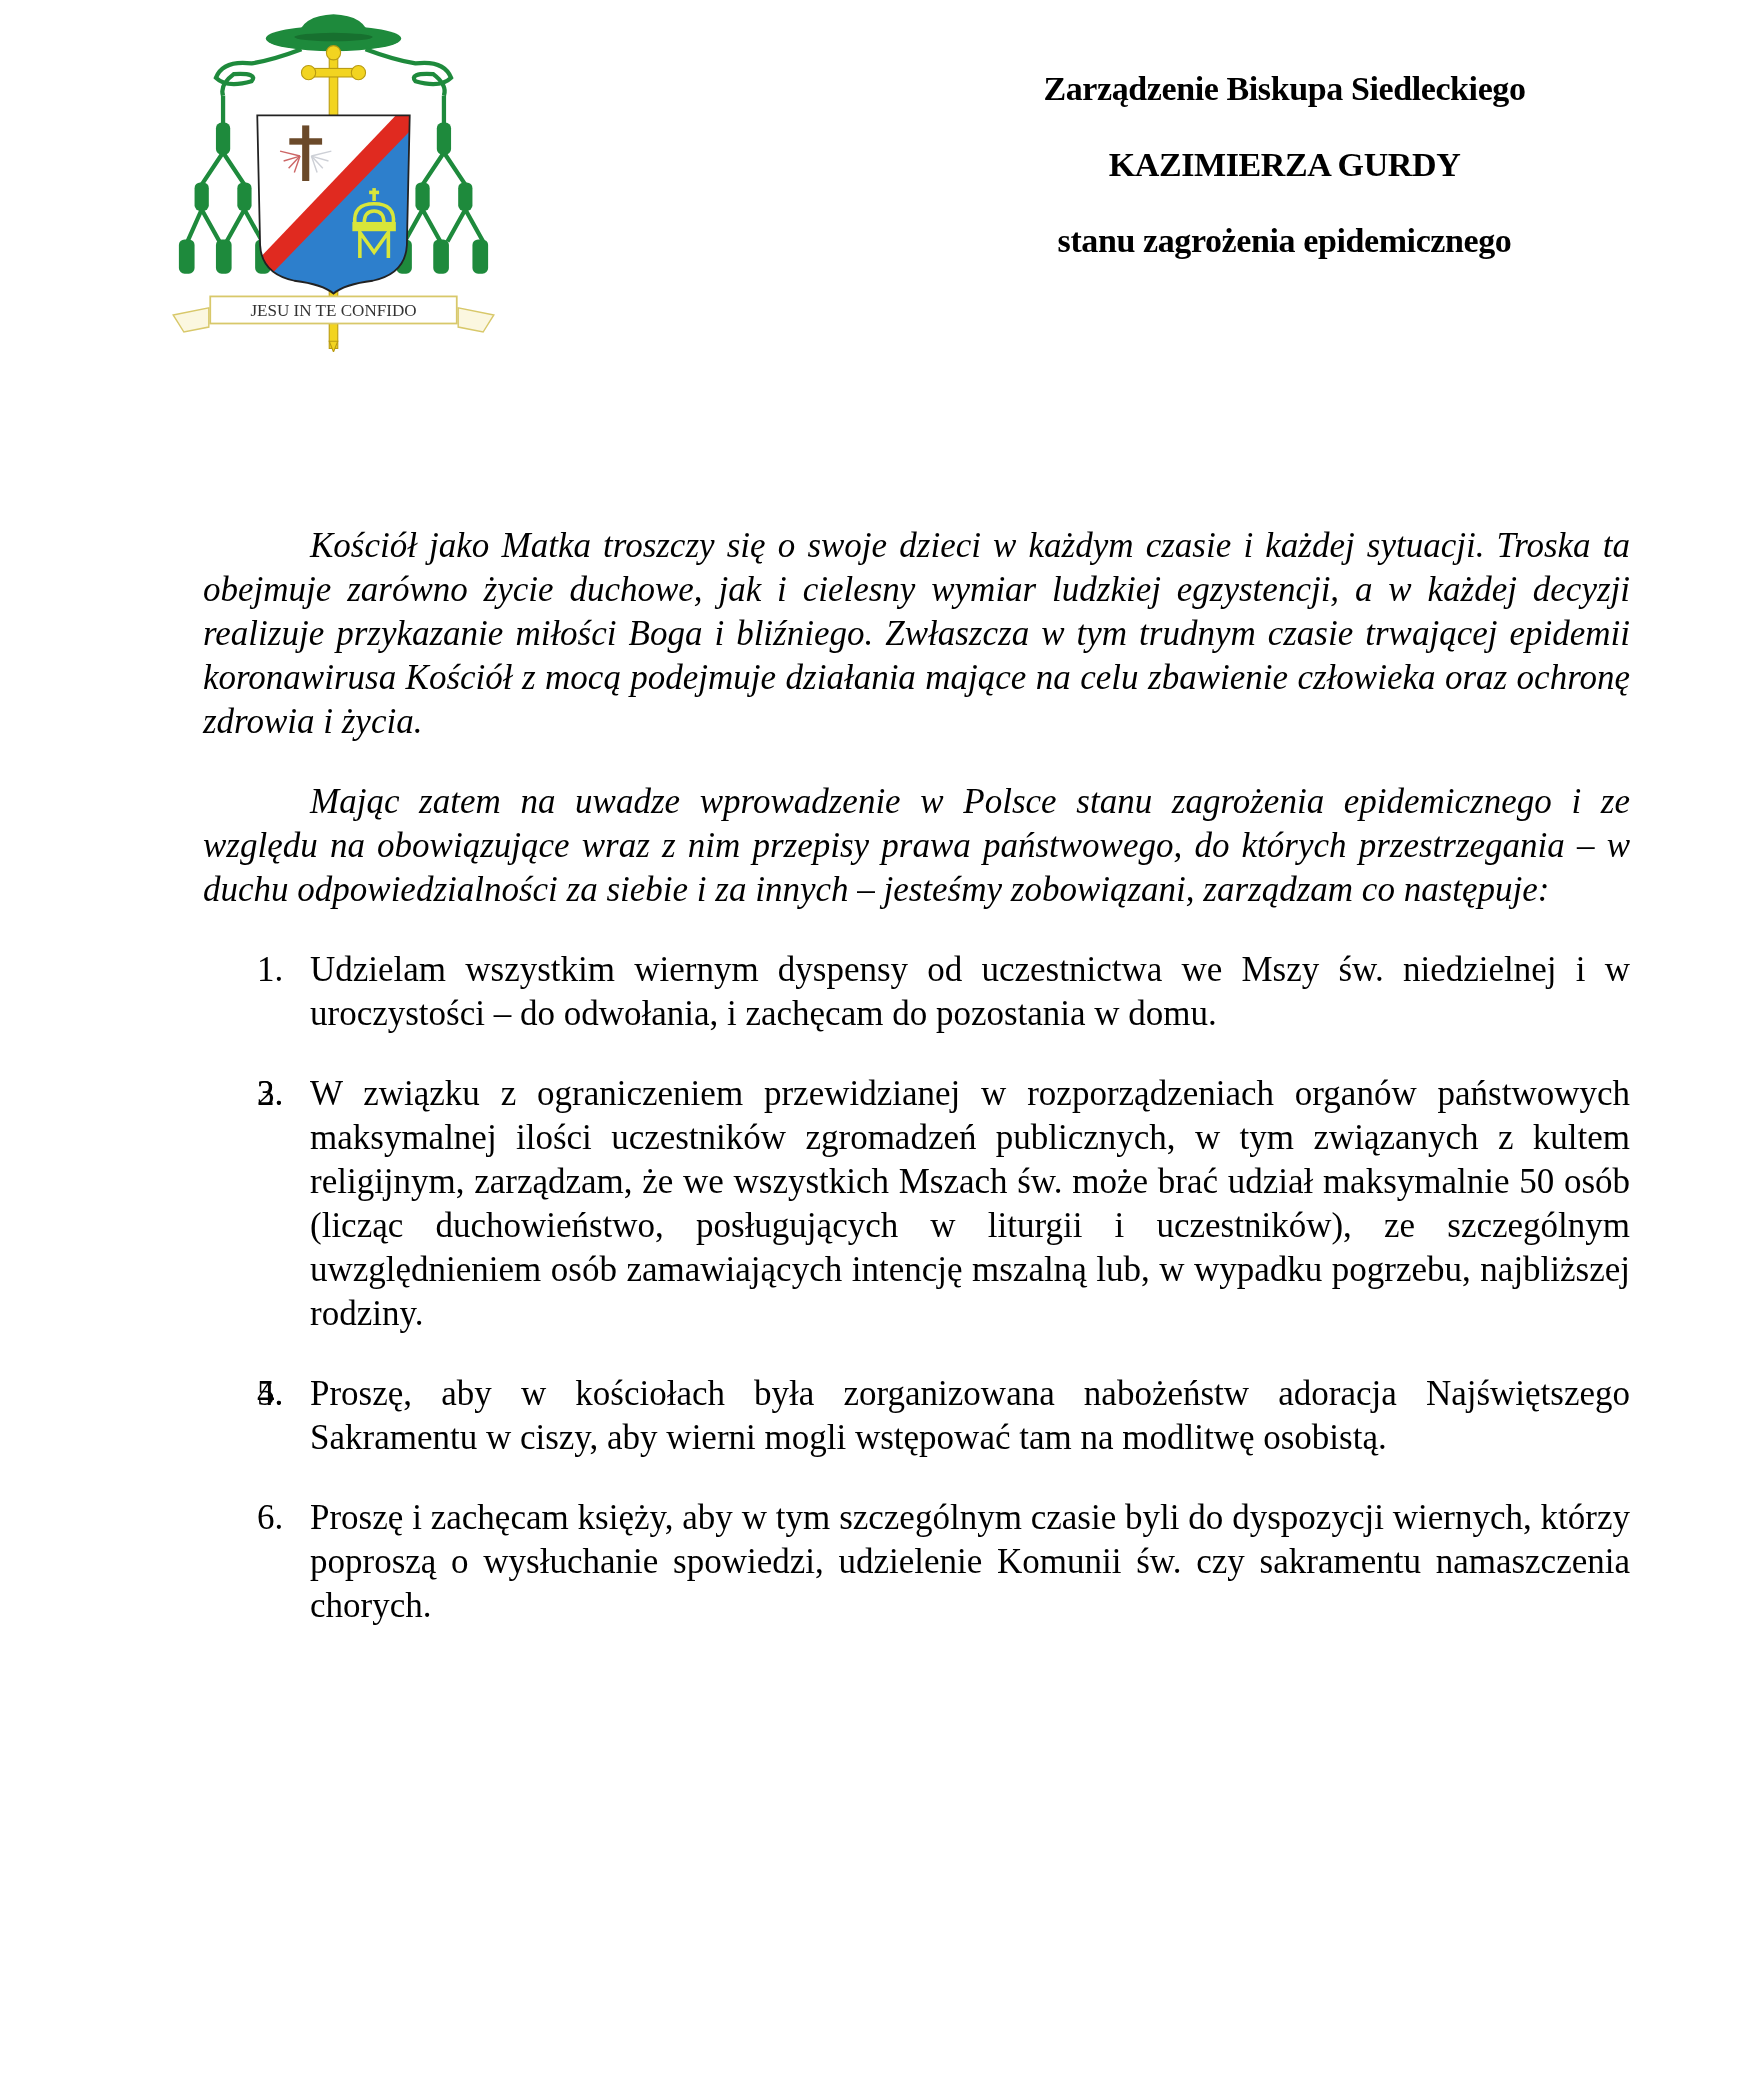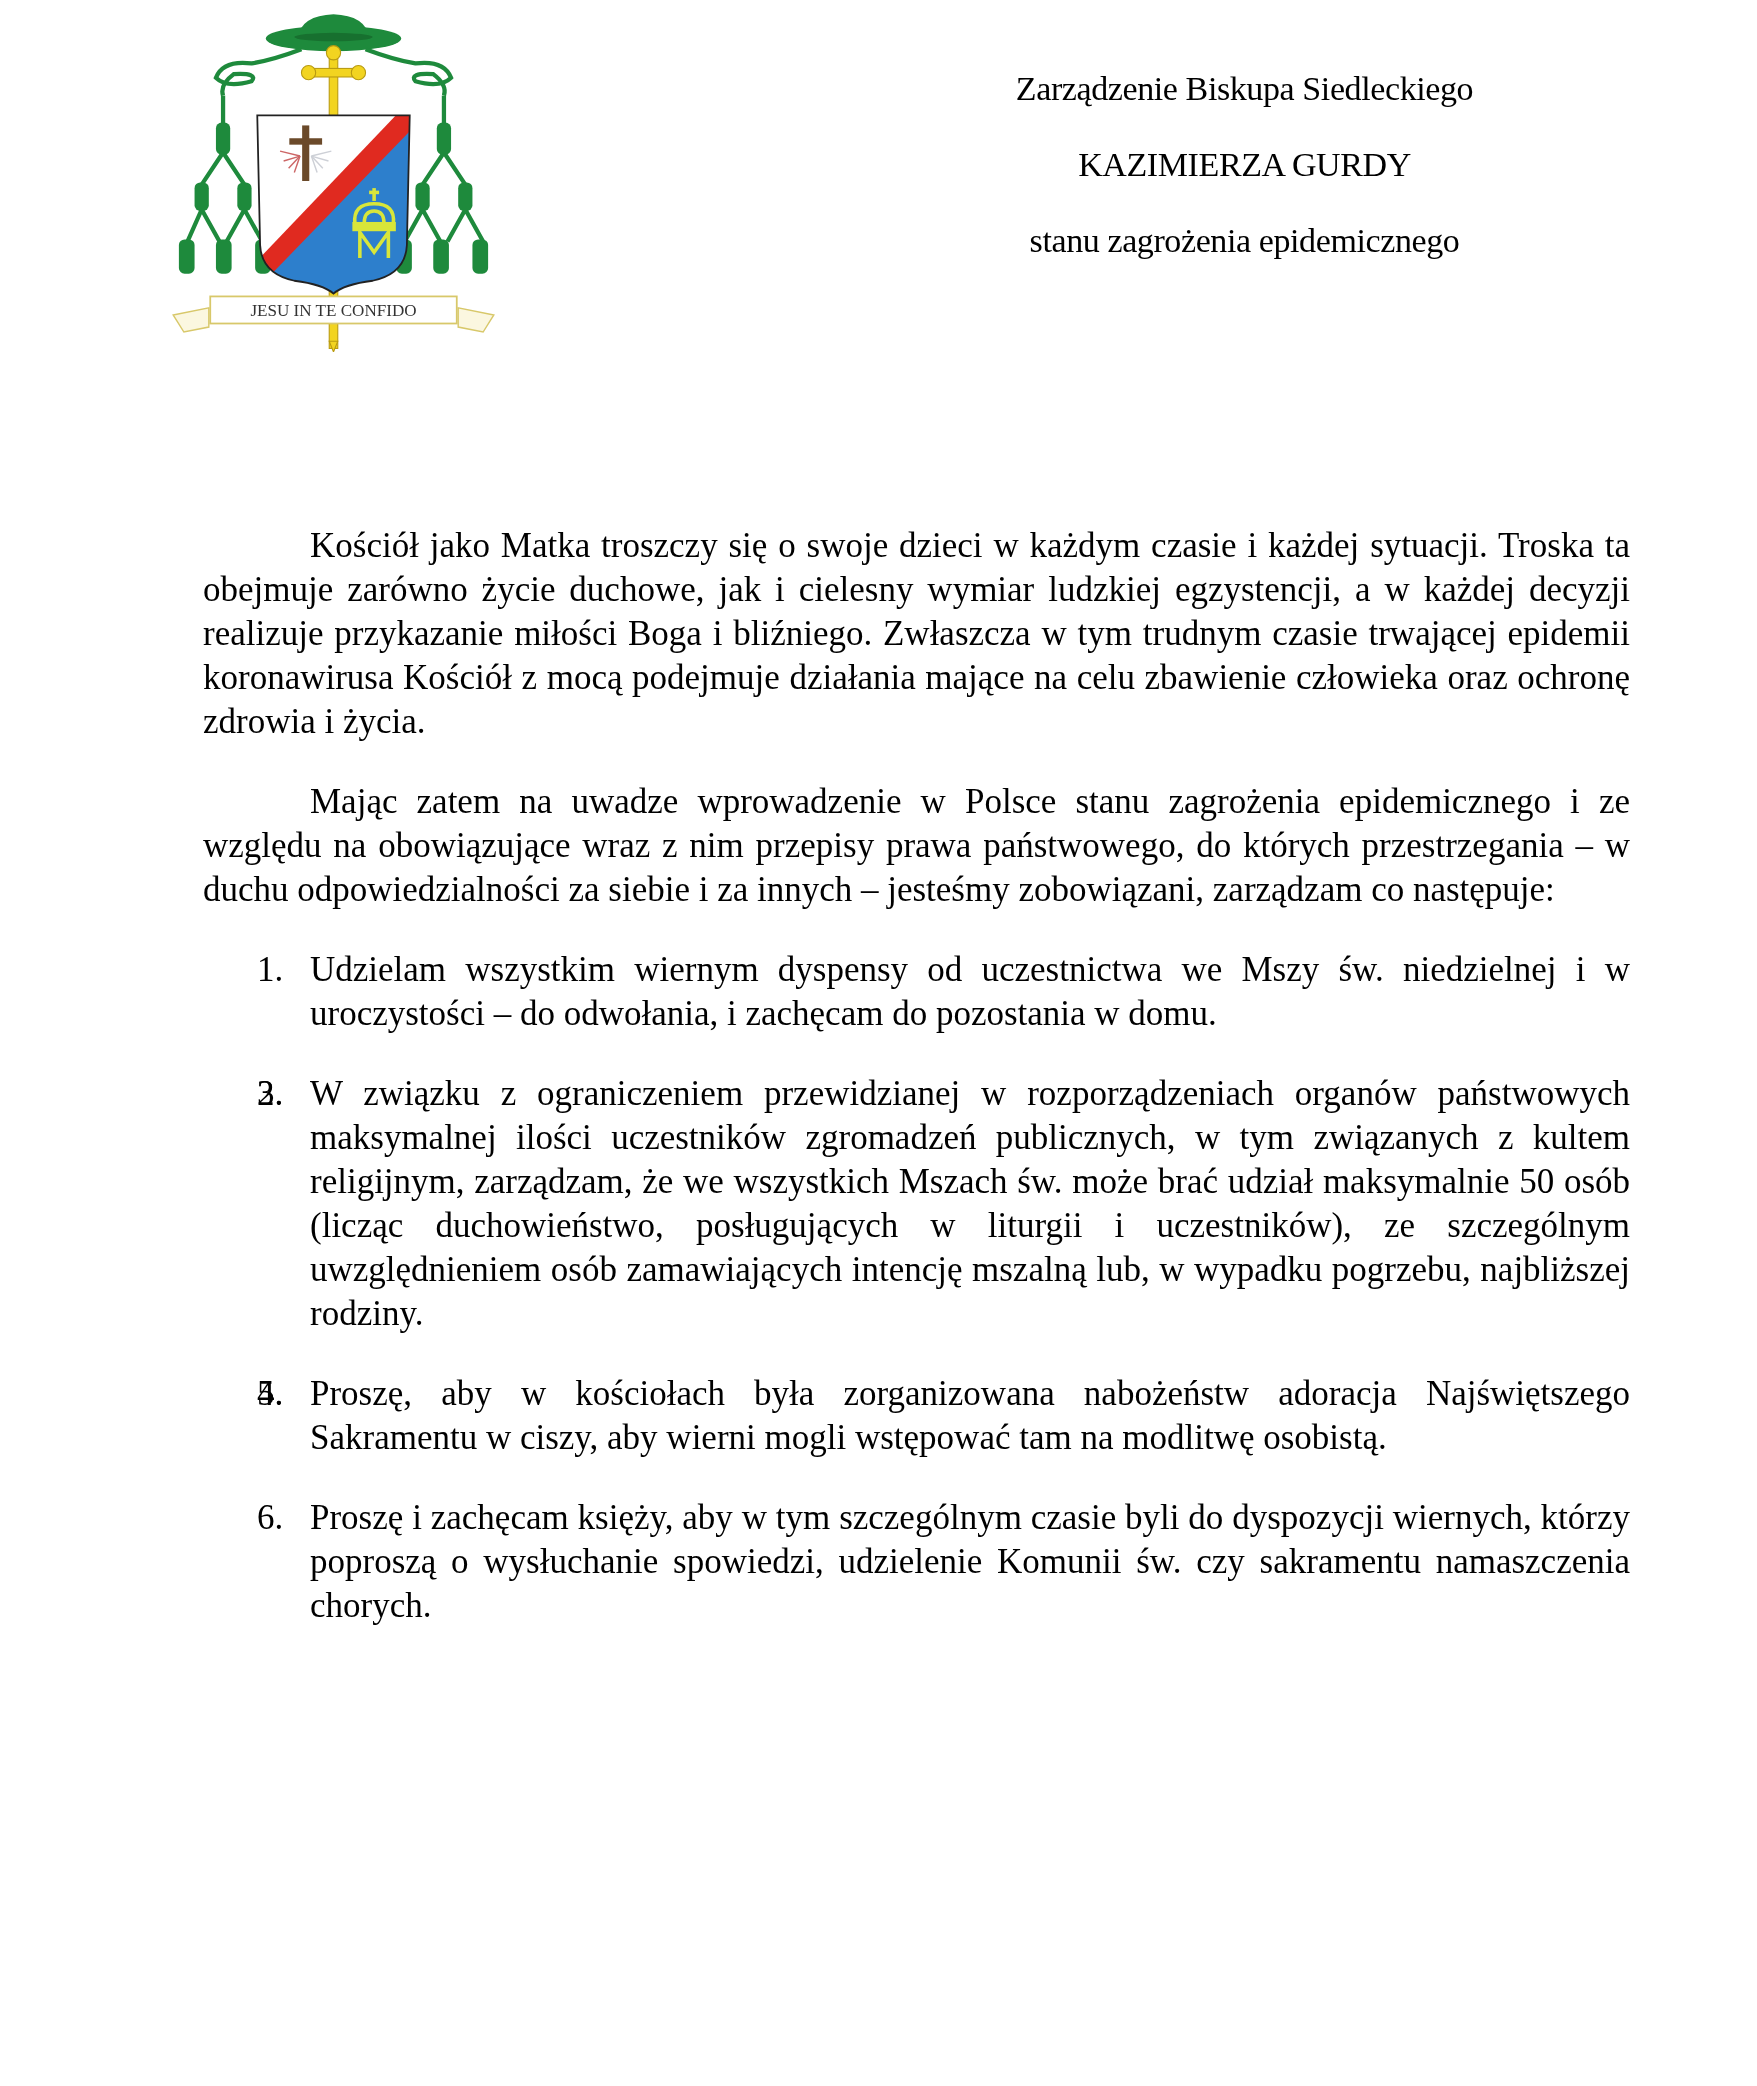--- a/index.html
+++ b/index.html
@@ -4,31 +4,31 @@
 <style>
   html, body { margin: 0; padding: 0; background: #ffffff; }
   body {
     width: 1757px; height: 2087px; position: relative; overflow: hidden;
     font-family: "Liberation Serif", "DejaVu Serif", serif; color: #000;
   }
   .coat {
     position: absolute; left: 166px; top: 10px; width: 335px; height: 342px;
   }
   .header {
-    position: absolute; left: 888px; top: 61px; width: 713px;
-    text-align: center; font-weight: normal; font-size: 34px;
+    position: absolute; left: 928px; top: 61px; width: 713px;
+    text-align: center; font-weight: bold; font-size: 34px;
     font-family: "Liberation Serif", serif; letter-spacing: -0.4px;
   }
   .header div { height: 76px; line-height: 55px; }
   .body {
     position: absolute; left: 203px; top: 524px; width: 1427px;
     font-size: 35px; line-height: 44px; text-align: justify;
     font-family: "Liberation Serif", "DejaVu Serif", serif;
   }
-  .para { text-indent: 107px; margin: 0 0 36px 0; }
+  .para { text-indent: 107px; margin: 0 0 36px 0; font-style: italic; }
   .list { list-style: none; margin: 0; padding: 0; }
   .li { position: relative; padding-left: 107px; margin: 0 0 36px 0; }
   .num { position: absolute; left: 54px; top: 0; }
 </style>
 </head>
 <body>
 
 <div class="coat">
   <svg width="335" height="342" viewBox="0 0 470 480">
 

